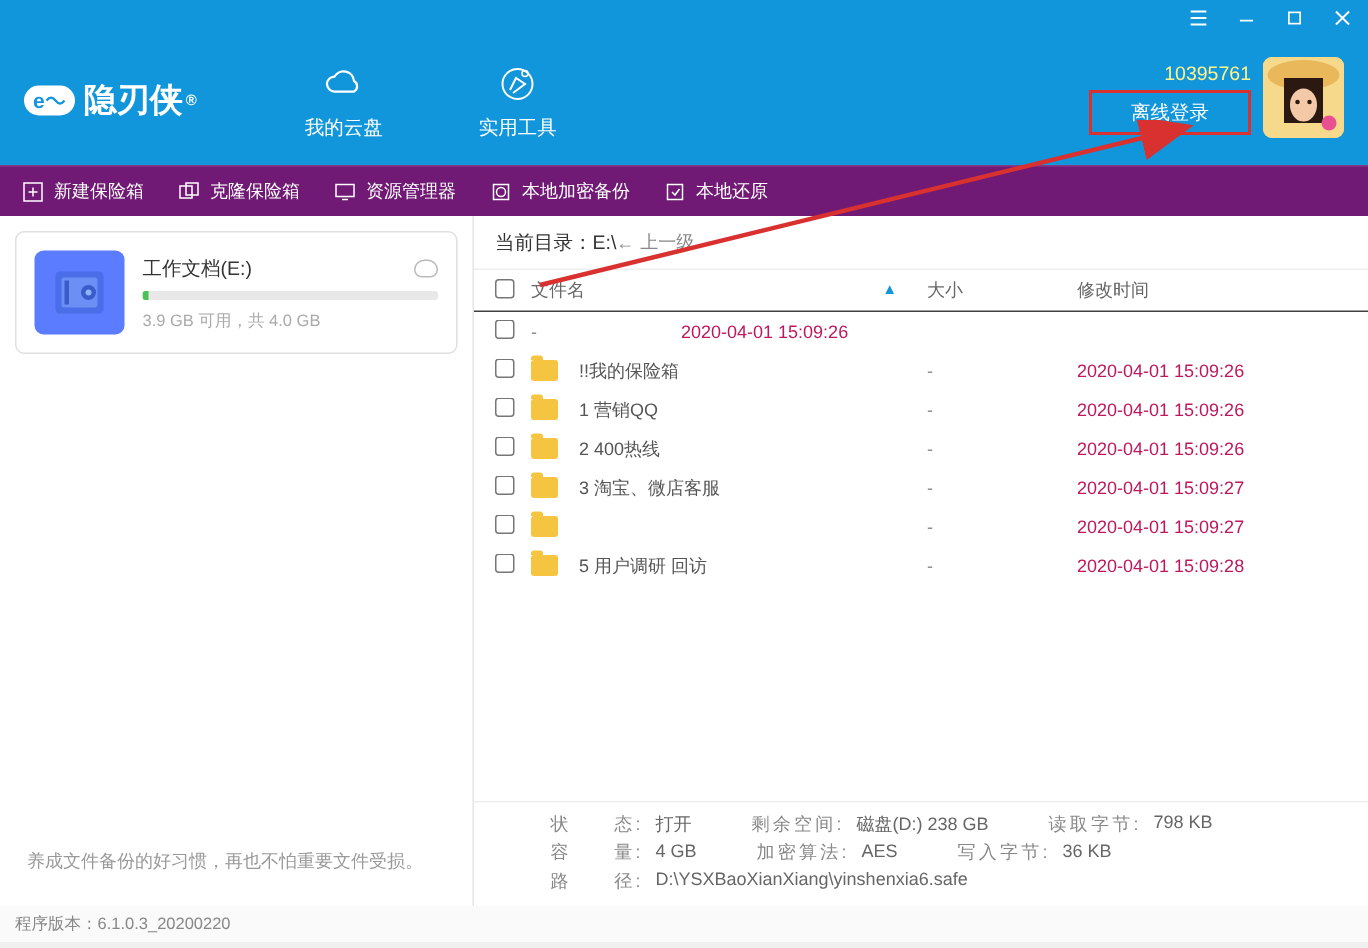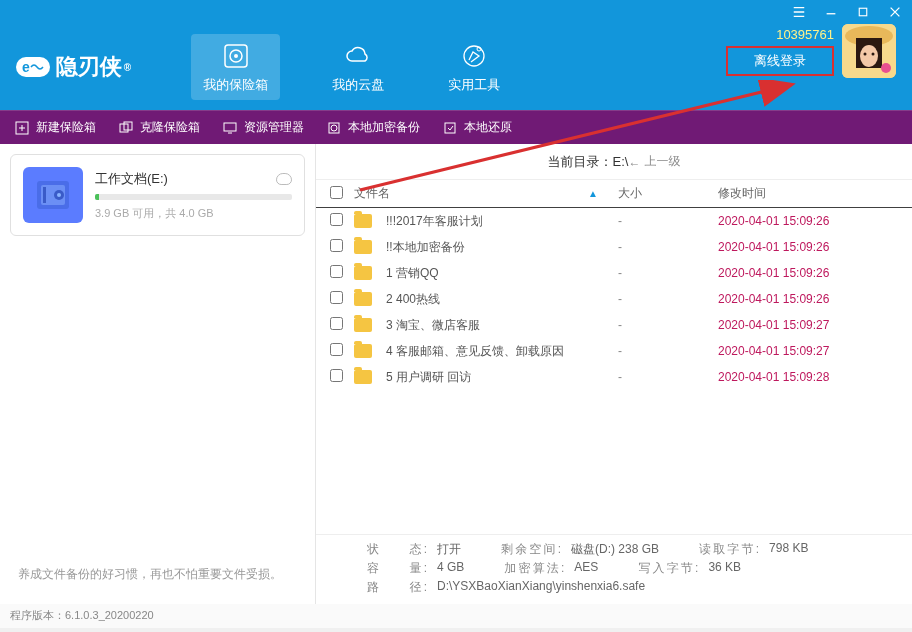--- a/index.html
+++ b/index.html
@@ -11,21 +11,21 @@
 .header { height: 86px; background: #1296db; display: flex; align-items: center; padding: 0 16px; position: relative; }
 .logo { display: flex; align-items: center; color: #fff; font-size: 22px; font-weight: bold; margin-right: 40px; }
 .logo-badge { background: #fff; color: #1296db; border-radius: 10px; padding: 2px 6px; margin-right: 6px; font-size: 14px; display: flex; align-items: center; }
 .logo sup { font-size: 10px; margin-left: 2px; }
 
 .nav-tabs { display: flex; gap: 40px; margin-left: 20px; }
 .nav-tab { display: flex; flex-direction: column; align-items: center; color: #fff; font-size: 13px; cursor: pointer; padding: 6px 12px; border-radius: 4px; }
 .nav-tab.active { background: rgba(255,255,255,0.2); }
 .nav-tab .icon { width: 32px; height: 32px; margin-bottom: 4px; display: flex; align-items: center; justify-content: center; }
 
-.user-area { position: absolute; right: 16px; top: 0; display: flex; align-items: center; gap: 8px; }
+.user-area { position: absolute; right: 16px; top: 14px; display: flex; align-items: center; gap: 8px; }
 .user-id { color: #fff28a; font-size: 13px; }
 .login-btn { border: 2px solid #d93030; padding: 4px 26px; color: #fff; font-size: 13px; cursor: pointer; }
 .avatar { width: 54px; height: 54px; border-radius: 6px; background: #f7d98c; overflow: hidden; position: relative; }
 .avatar svg { width: 100%; height: 100%; }
 
 .toolbar { height: 34px; background: #701a75; display: flex; align-items: center; padding: 0 14px; gap: 22px; border-top: 1px solid rgba(255,255,255,0.15); }
 .tool-btn { display: flex; align-items: center; gap: 6px; color: #fff; font-size: 12px; cursor: pointer; }
 .tool-btn .ticon { width: 16px; height: 16px; display: flex; align-items: center; justify-content: center; }
 
 .main { display: flex; height: 460px; background: #fff; }
@@ -35,21 +35,21 @@
 .safe-info { flex: 1; }
 .safe-name { font-size: 13px; color: #333; margin-bottom: 6px; display: flex; align-items: center; justify-content: space-between; }
 .cloud-ind { width: 16px; height: 12px; border: 1px solid #bbb; border-radius: 8px 8px 6px 6px; }
 .progress { height: 6px; background: #e8e8e8; border-radius: 2px; margin-bottom: 6px; overflow: hidden; }
 .progress-fill { height: 100%; width: 2%; background: #4bc15a; }
 .safe-usage { font-size: 11px; color: #aaa; }
 
 .sidebar-tip { font-size: 12px; color: #999; margin-top: 330px; padding: 0 8px; }
 
 .content { flex: 1; display: flex; flex-direction: column; }
-.path-bar { height: 36px; display: flex; align-items: center; justify-content: center; padding: 0 14px; font-size: 13px; color: #333; border-bottom: 1px solid #eee; }
+.path-bar { height: 36px; display: flex; align-items: center; justify-content: flex-start; padding: 0 14px; font-size: 13px; color: #333; border-bottom: 1px solid #eee; }
 .up-btn { display: flex; align-items: center; gap: 4px; color: #888; font-size: 12px; cursor: pointer; }
 
 .file-header { height: 28px; display: flex; align-items: center; padding: 0 14px; font-size: 12px; color: #666; border-bottom: 1px solid #404040; }
 .col-check { width: 24px; }
 .col-name { flex: 1; display: flex; align-items: center; gap: 6px; }
 .col-size { width: 100px; }
 .col-date { width: 180px; }
 .sort-arrow { color: #1296db; font-size: 10px; }
 
 .file-list { flex: 1; overflow: auto; }
@@ -97,30 +97,20 @@
 
 <div class="header">
   <div class="logo">
     <span class="logo-badge">e<svg width="14" height="10" viewBox="0 0 14 10">
           <path d="M1 5 Q4 1 7 5 T13 5" fill="none" stroke="#1296db" stroke-width="1.5"></path>
         </svg></span>
     <span>隐刃侠</span>
       <sup>®</sup>
   </div>
   <div class="nav-tabs">
-    <div class="nav-tab active">
-      <div class="icon">
-          <svg width="30" height="30" viewBox="0 0 30 30">
-            <rect x="4" y="4" width="22" height="22" rx="3" fill="none" stroke="#fff" stroke-width="1.5"></rect>
-            <circle cx="15" cy="15" r="6" fill="none" stroke="#fff" stroke-width="1.5"></circle>
-            <circle cx="15" cy="15" r="2" fill="#fff"></circle>
-          </svg>
-        </div>
-      <span>我的保险箱</span>
-    </div>
     <div class="nav-tab">
       <div class="icon">
           <svg width="30" height="30" viewBox="0 0 30 30">
             <path d="M9 20a5 5 0 010-10 7 7 0 0113 3 4 4 0 010 7H9z" fill="none" stroke="#fff" stroke-width="1.5"></path>
           </svg>
         </div>
       <span>我的云盘</span>
     </div>
     <div class="nav-tab">
       <div class="icon">
@@ -239,32 +229,28 @@
       <div class="col-name">
           <span>文件名</span>
           <span class="sort-arrow" style="margin-left:auto;margin-right:20px;">▲</span>
         </div>
       <div class="col-size">大小</div>
       <div class="col-date">修改时间</div>
     </div>
     <div class="file-list" id="file-list">
         <div class="file-row">
           <div class="col-check"><input type="checkbox" style=""></div>
-    <div class="col-name">
-            <span class="folder-icon"></span>
-            <span>!!!2017年客服计划</span>
-          </div>
     <div class="col-size">-</div>
     <div class="col-date">2020-04-01 15:09:26</div>
         </div>
         <div class="file-row">
           <div class="col-check"><input type="checkbox" style=""></div>
     <div class="col-name">
             <span class="folder-icon"></span>
-            <span>!!本地加密备份</span>
+            <span>!!我的保险箱</span>
           </div>
     <div class="col-size">-</div>
     <div class="col-date">2020-04-01 15:09:26</div>
         </div>
         <div class="file-row">
           <div class="col-check"><input type="checkbox" style=""></div>
     <div class="col-name">
             <span class="folder-icon"></span>
             <span>1 营销QQ</span>
           </div>
@@ -286,21 +272,20 @@
             <span class="folder-icon"></span>
             <span>3 淘宝、微店客服</span>
           </div>
     <div class="col-size">-</div>
     <div class="col-date">2020-04-01 15:09:27</div>
         </div>
         <div class="file-row">
           <div class="col-check"><input type="checkbox" style=""></div>
     <div class="col-name">
             <span class="folder-icon"></span>
-            <span>4 客服邮箱、意见反馈、卸载原因</span>
           </div>
     <div class="col-size">-</div>
     <div class="col-date">2020-04-01 15:09:27</div>
         </div>
         <div class="file-row">
           <div class="col-check"><input type="checkbox" style=""></div>
     <div class="col-name">
             <span class="folder-icon"></span>
             <span>5 用户调研 回访</span>
           </div>

